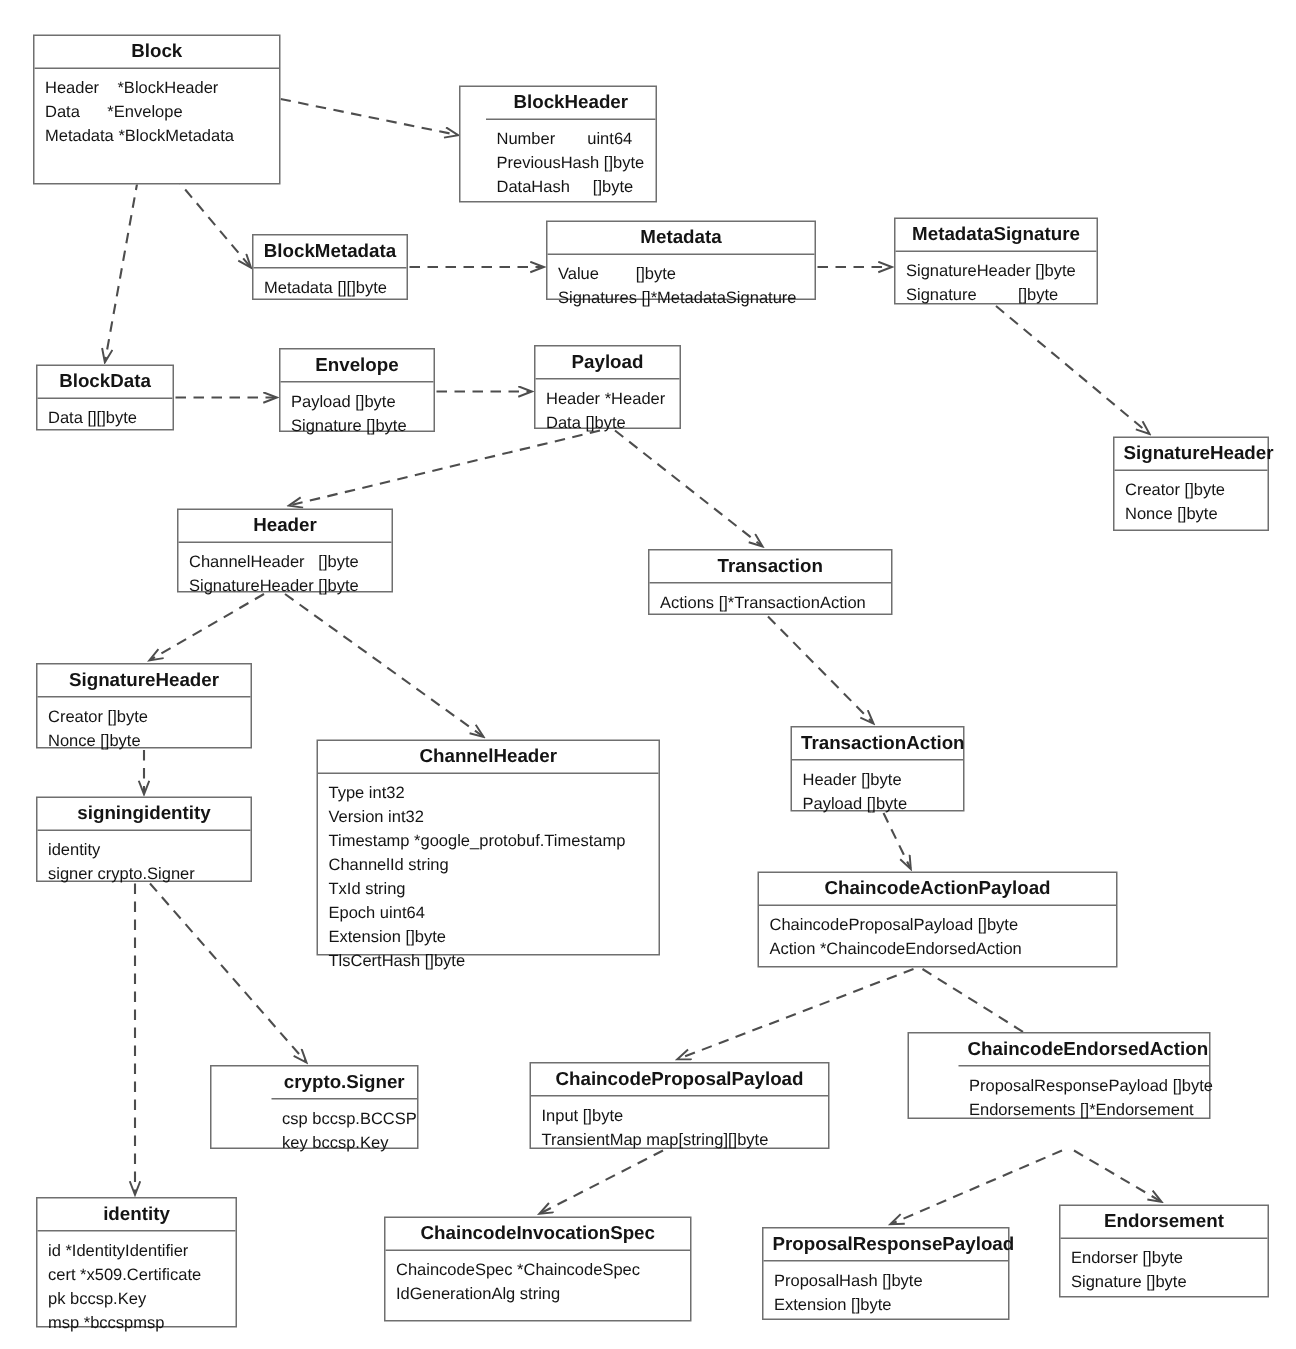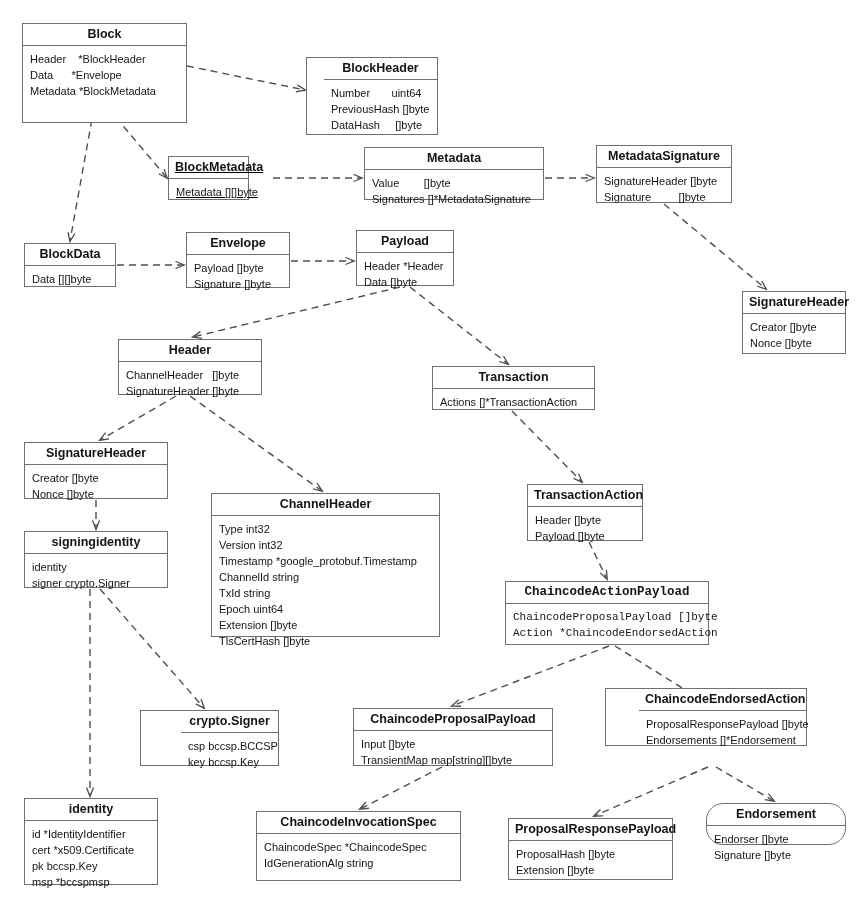--- a/index.html
+++ b/index.html
@@ -103,21 +103,21 @@
         </div>
       </div>
       <div class="uml-class" style="left: 306px; top: 57px; width: 132px; height: 78px; padding-left: 17px;">
         <div class="uml-title">BlockHeader</div>
         <div class="uml-body">
           <div class="uml-attr">Number       uint64</div>
           <div class="uml-attr">PreviousHash []byte</div>
           <div class="uml-attr">DataHash     []byte</div>
         </div>
       </div>
-      <div class="uml-class" style="left: 168px; top: 156px; width: 81px; height: 44px; text-decoration: underline;">
+      <div class="uml-class" style="left: 168px; top: 156px; width: 104px; height: 44px;">
         <div class="uml-title">BlockMetadata</div>
         <div class="uml-body">
           <div class="uml-attr">Metadata [][]byte</div>
         </div>
       </div>
       <div class="uml-class" style="left: 364px; top: 147px; width: 180px; height: 53px;">
         <div class="uml-title">Metadata</div>
         <div class="uml-body">
           <div class="uml-attr">Value        []byte</div>
           <div class="uml-attr">Signatures []*MetadataSignature</div>
@@ -197,21 +197,21 @@
           <div class="uml-attr">Payload []byte</div>
         </div>
       </div>
       <div class="uml-class" style="left: 24px; top: 531px; width: 144px; height: 57px;">
         <div class="uml-title">signingidentity</div>
         <div class="uml-body">
           <div class="uml-attr">identity</div>
           <div class="uml-attr">signer crypto.Signer</div>
         </div>
       </div>
-      <div class="uml-class" style="left: 505px; top: 581px; width: 204px; height: 64px; font-family: Liberation Mono, monospace;">
+      <div class="uml-class" style="left: 505px; top: 581px; width: 240px; height: 64px;">
         <div class="uml-title">ChaincodeActionPayload</div>
         <div class="uml-body">
           <div class="uml-attr">ChaincodeProposalPayload []byte</div>
           <div class="uml-attr">Action *ChaincodeEndorsedAction</div>
         </div>
       </div>
       <div class="uml-class" style="left: 140px; top: 710px; width: 139px; height: 56px; padding-left: 40px;">
         <div class="uml-title">crypto.Signer</div>
         <div class="uml-body">
           <div class="uml-attr">csp bccsp.BCCSP</div>
@@ -248,21 +248,21 @@
           <div class="uml-attr">IdGenerationAlg string</div>
         </div>
       </div>
       <div class="uml-class" style="left: 508px; top: 818px; width: 165px; height: 62px;">
         <div class="uml-title">ProposalResponsePayload</div>
         <div class="uml-body">
           <div class="uml-attr">ProposalHash []byte</div>
           <div class="uml-attr">Extension []byte</div>
         </div>
       </div>
-      <div class="uml-class" style="left: 706px; top: 803px; width: 140px; height: 42px; border-radius: 17px;">
+      <div class="uml-class" style="left: 706px; top: 803px; width: 140px; height: 62px;">
         <div class="uml-title">Endorsement</div>
         <div class="uml-body">
           <div class="uml-attr">Endorser []byte</div>
           <div class="uml-attr">Signature []byte</div>
         </div>
       </div>
     </div>
 </div>
 
 </body></html>

